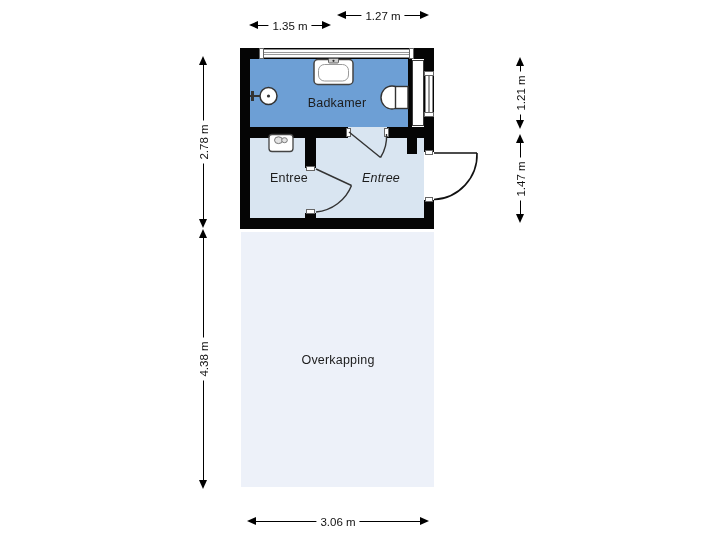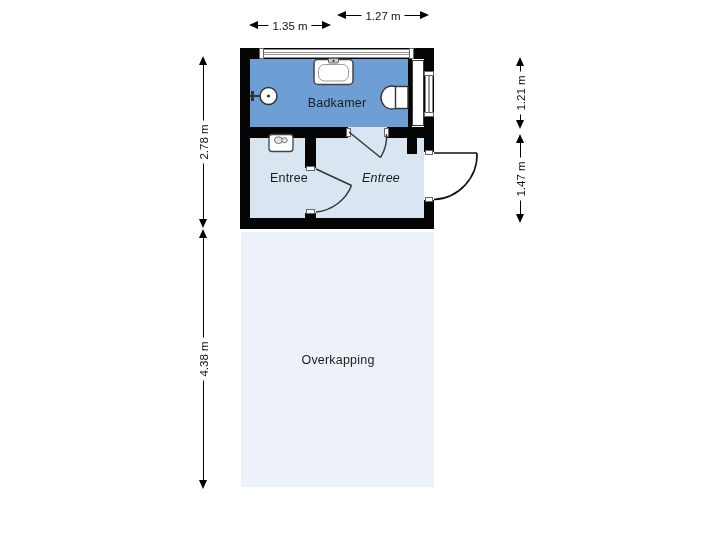--- a/index.html
+++ b/index.html
@@ -177,14 +177,20 @@
       <span class="ah ah-down"></span>
     <span class="dim-label">1.21 m</span>
   </div>
   <div class="dim dim-v" style="left:516px;top:135px;height:87px;">
     <span class="line-v"></span>
       <span class="ah ah-up"></span>
       <span class="ah ah-down"></span>
     <span class="dim-label">1.47 m</span>
   </div>
 
+  <div class="dim dim-h" style="left:248px;top:517px;width:180px;">
+    <span class="line-h"></span>
+      <span class="ah ah-left"></span>
+      <span class="ah ah-right"></span>
+    <span class="dim-label">3.06 m</span>
+  </div>
 
 </div>
 
 </body></html>

